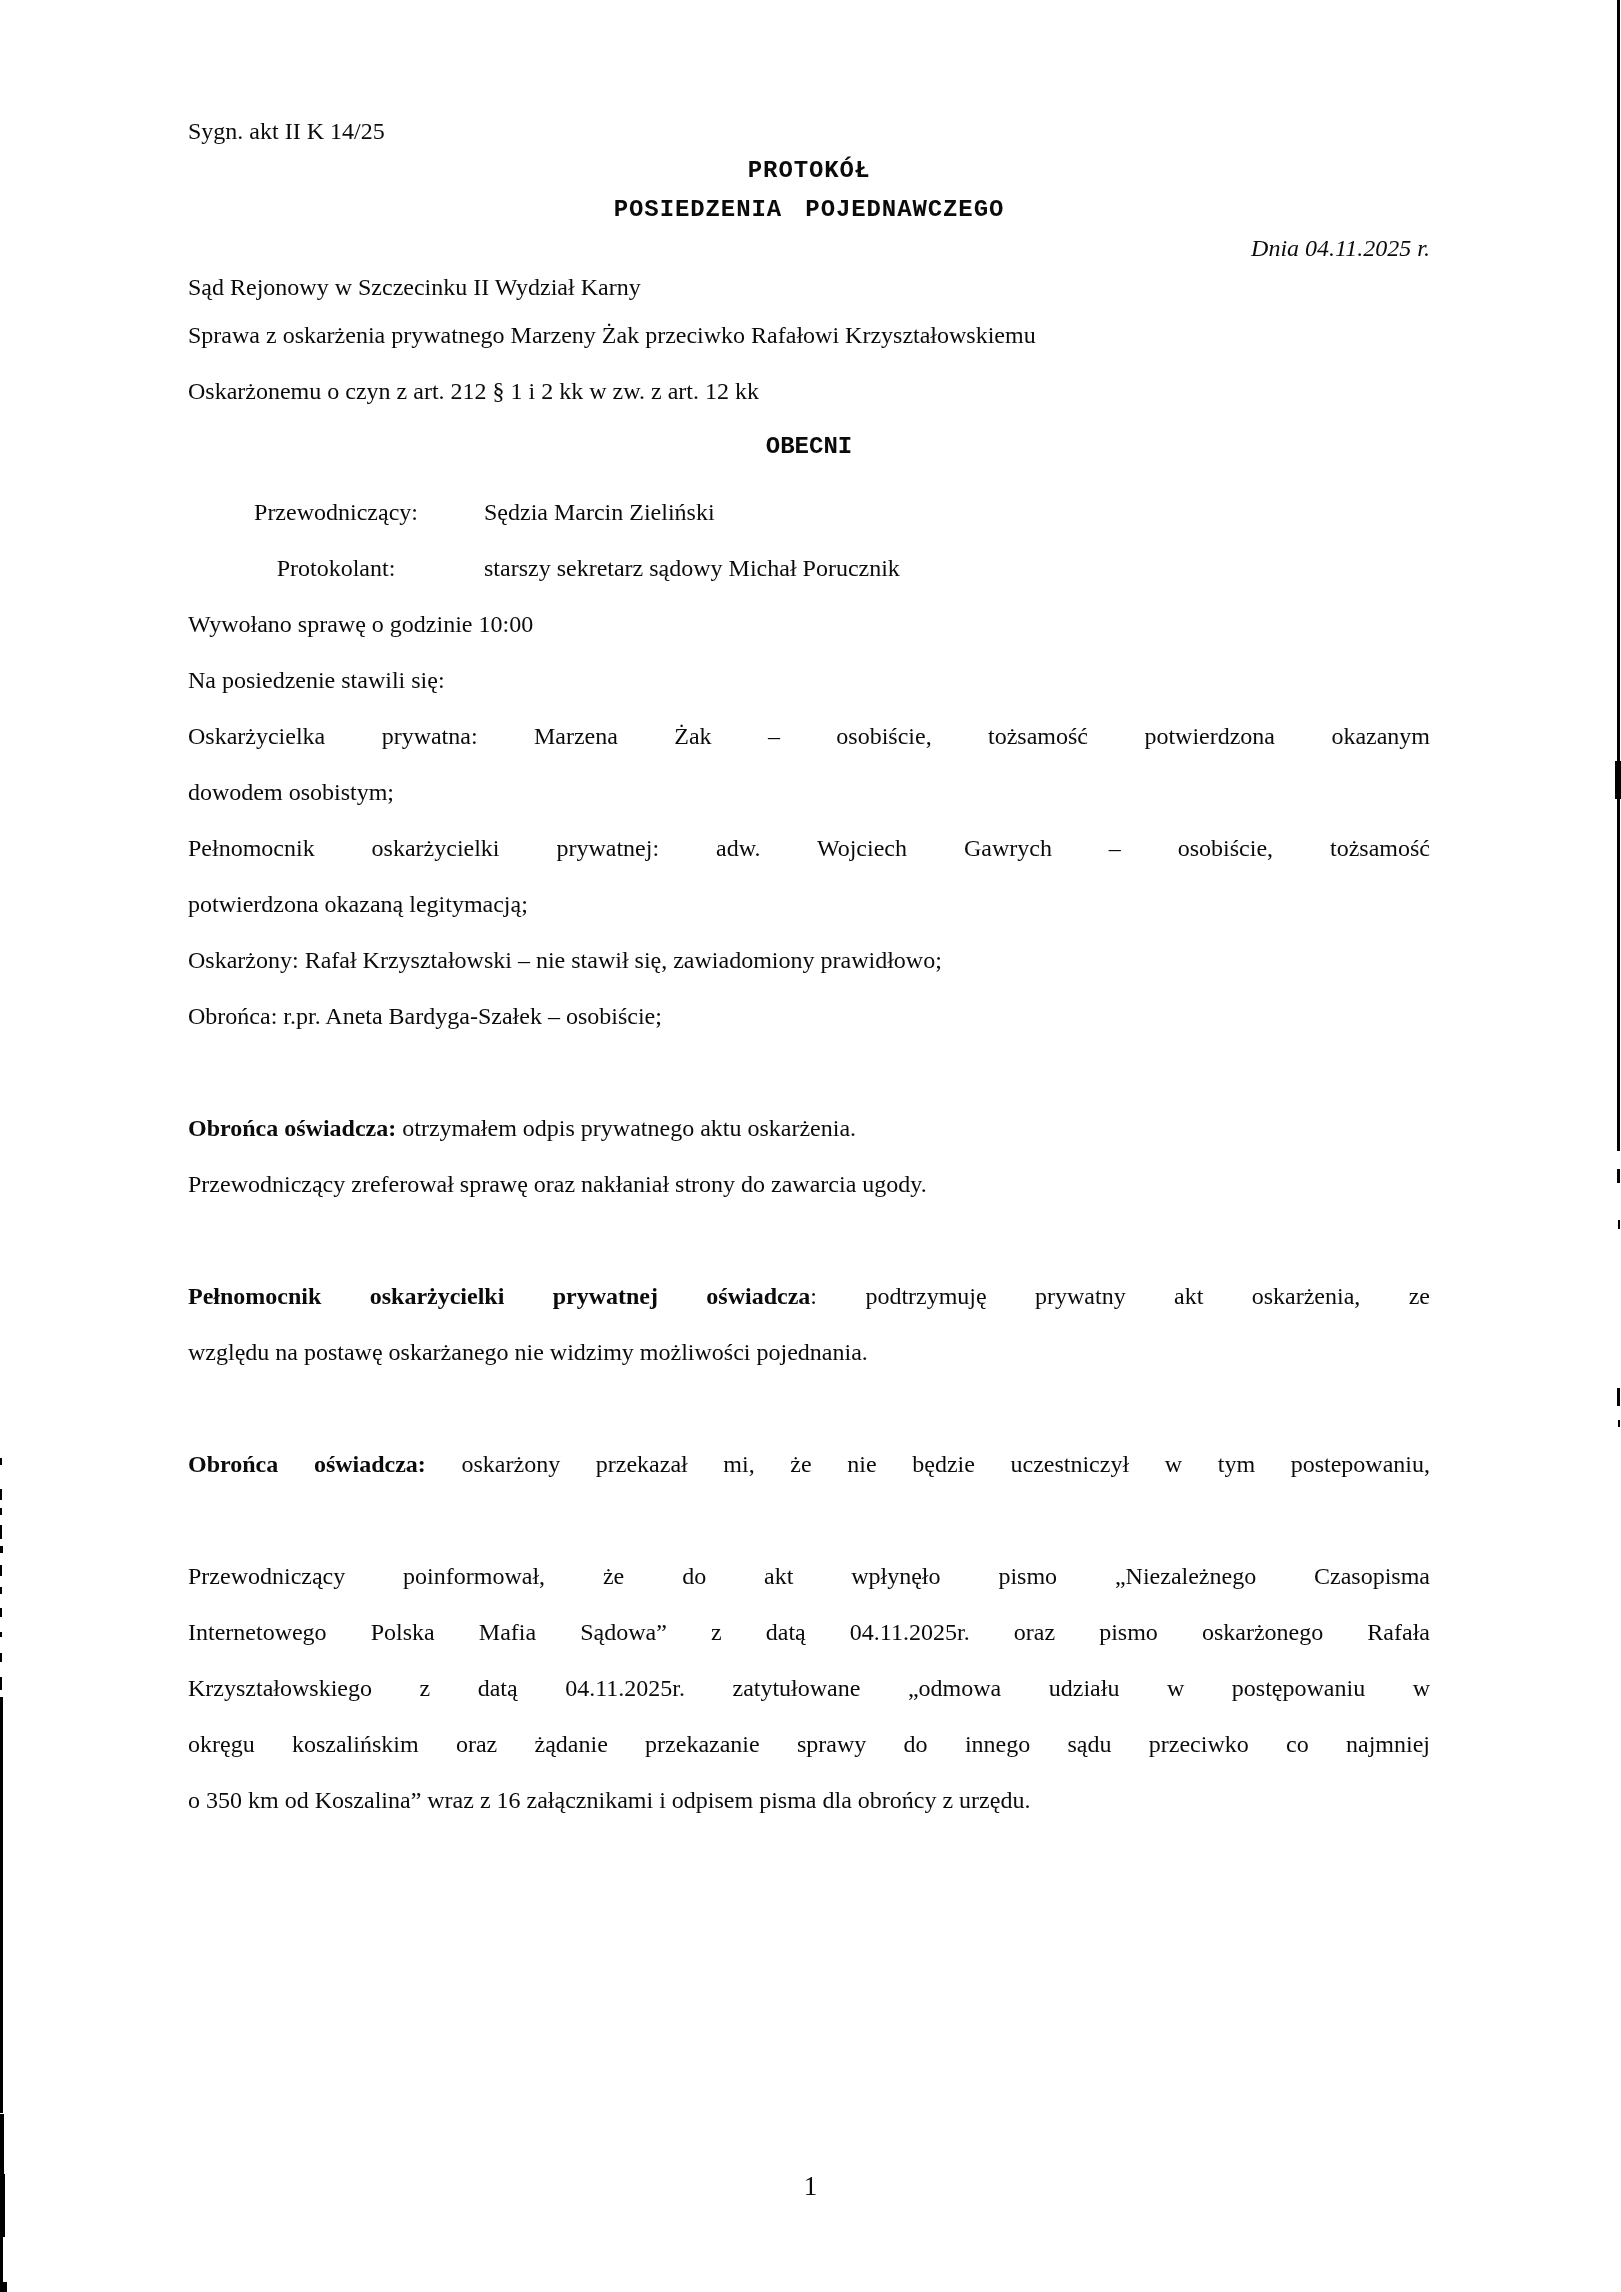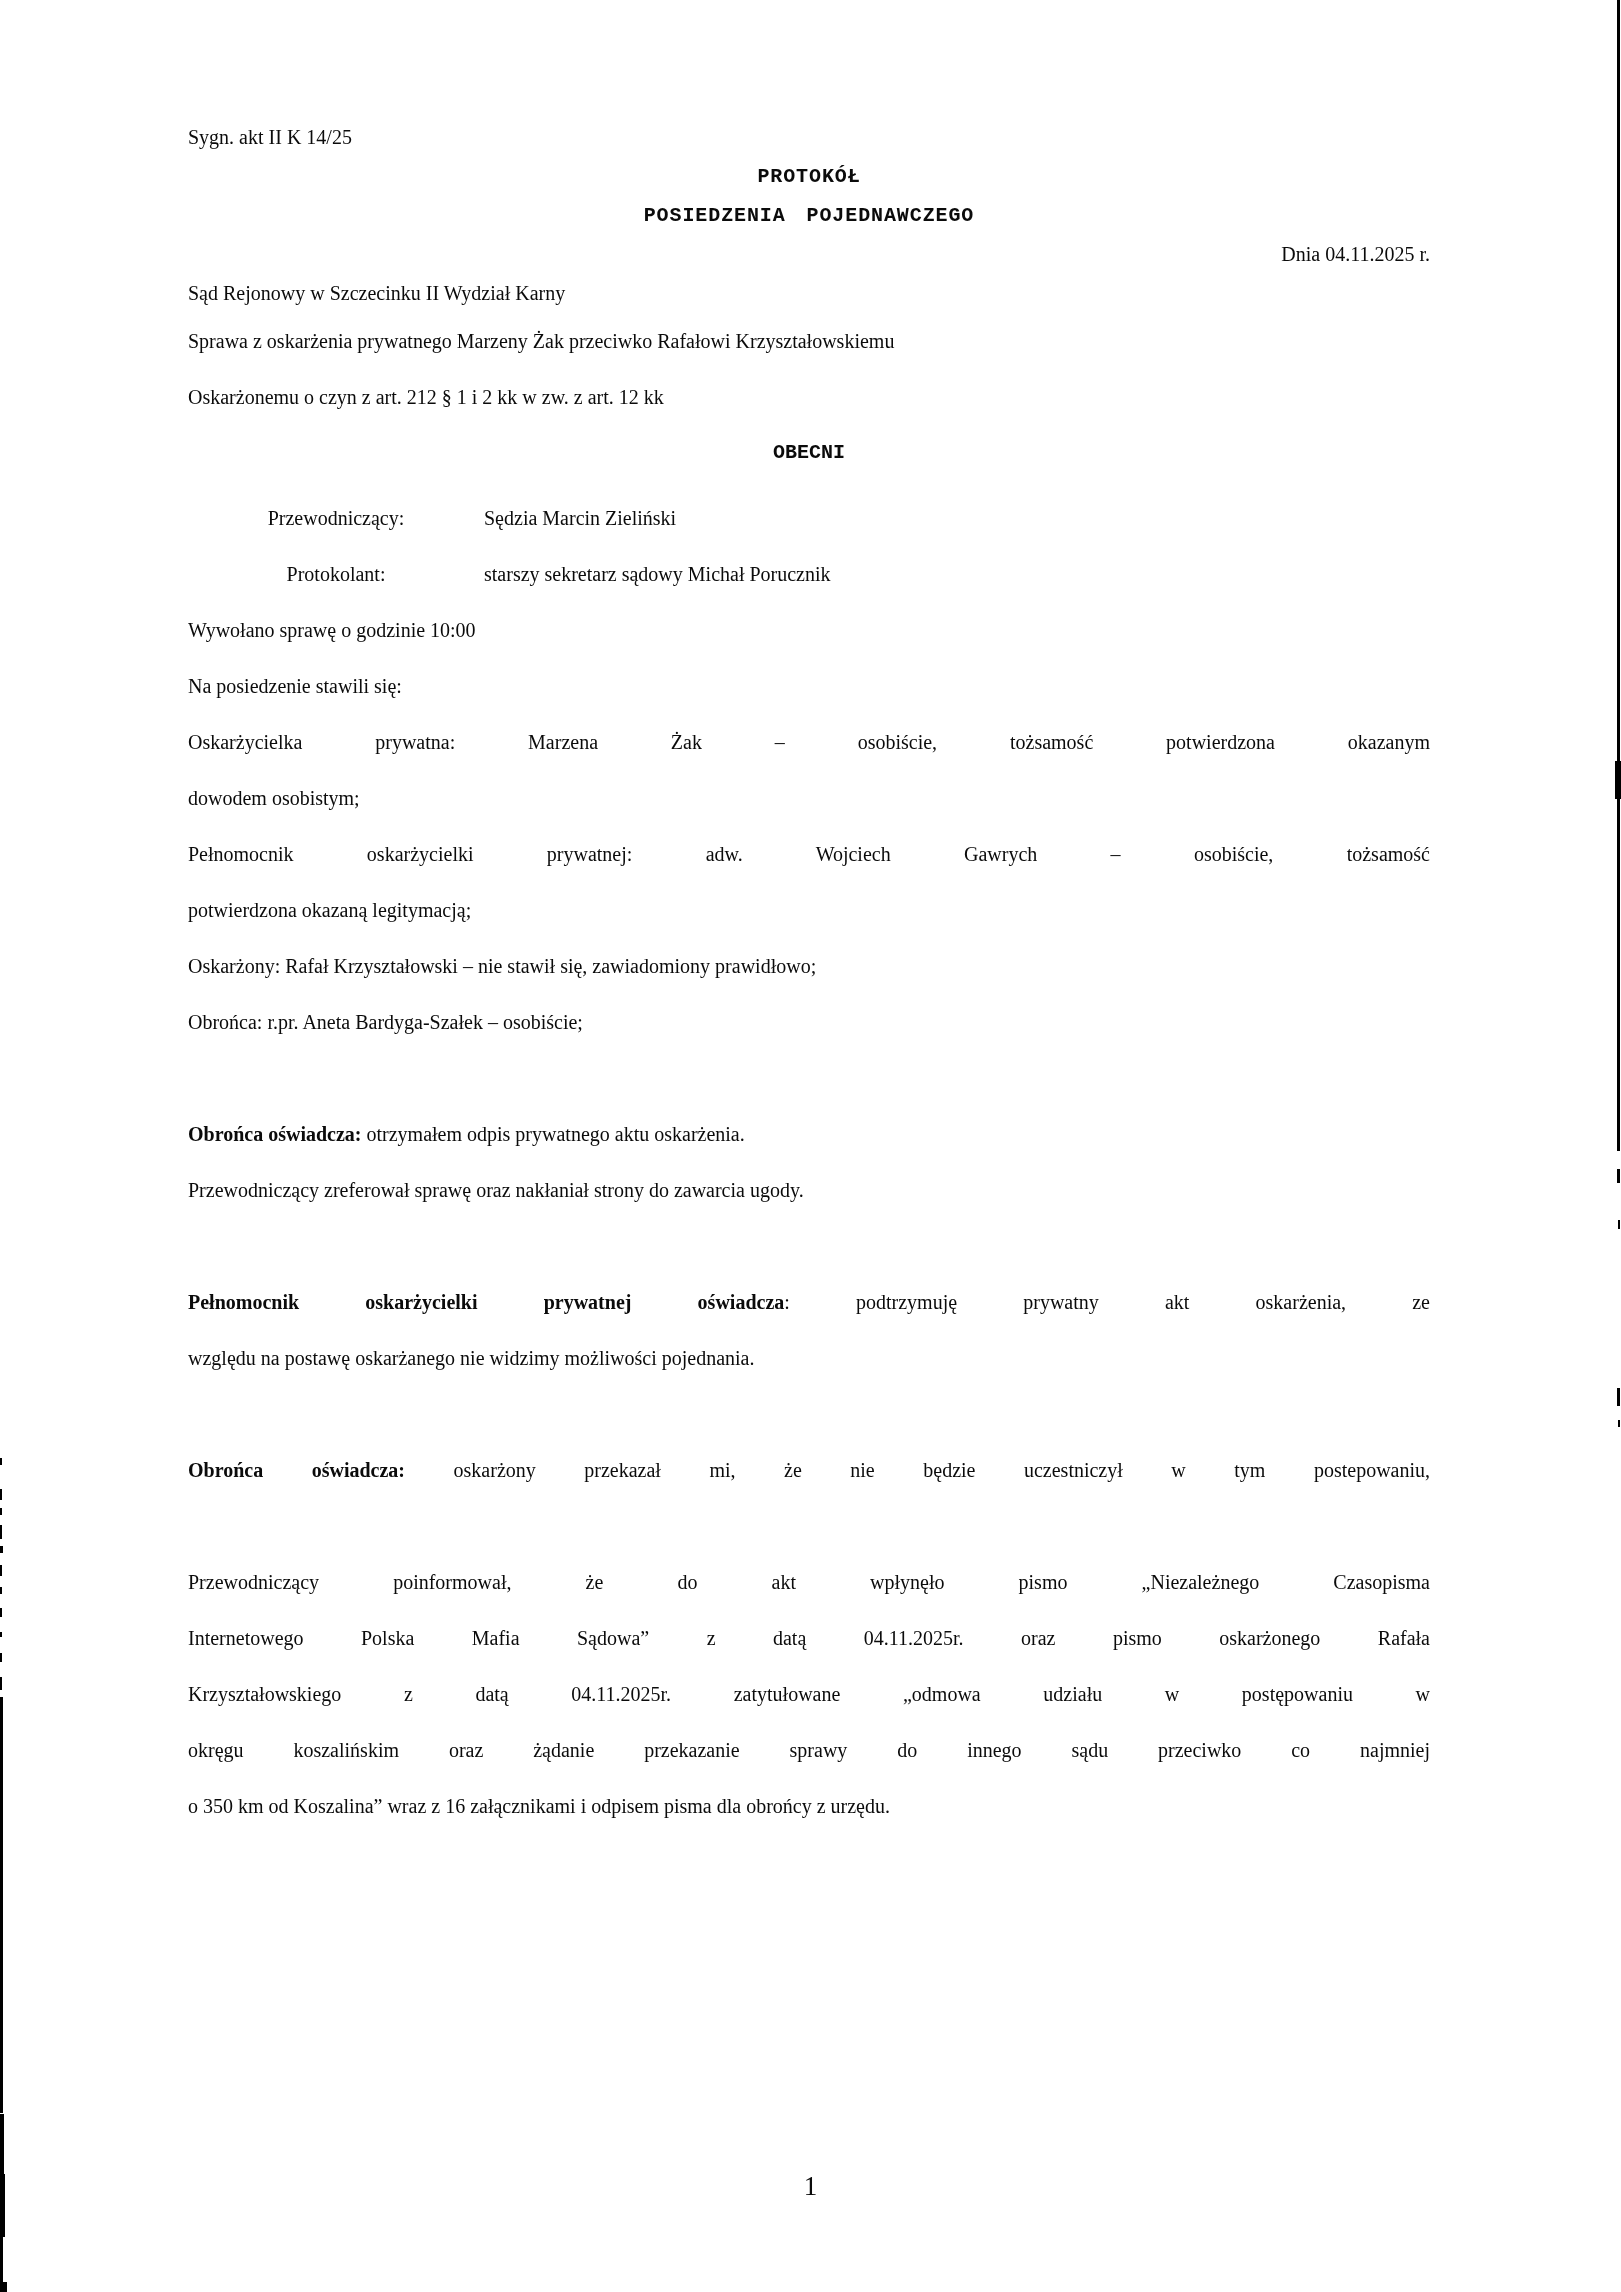--- a/index.html
+++ b/index.html
@@ -12,32 +12,32 @@
     width: 1621px;
     height: 2293px;
     background: #ffffff;
     overflow: hidden;
     font-family: "Liberation Serif", "DejaVu Serif", serif;
     color: #0b0b0b;
   }
   .content {
     position: absolute;
     left: 188px;
-    top: 118px;
+    top: 112px;
     width: 1242px;
-    font-size: 20px;
+    font-size: 24px;
     line-height: 56px;
   }
   .content p { margin: 0; padding: 0; }
 
   
   .tl { line-height: 39px; }
 
   .center { text-align: center; }
-  .right  { text-align: right; }
+  .right  { text-align: right; font-style: italic; }
   .bold   { font-weight: bold; font-family: Liberation Mono, monospace; }
   .spaced { word-spacing: 8px; letter-spacing: 0.9px; }
 
   .gap        { margin-top: 56px; }
   .gap-obecni { margin-top: 56px; }
 
   .roles { margin-top: 9px; }
   .role-label {
     display: inline-block;
     width: 296px;

